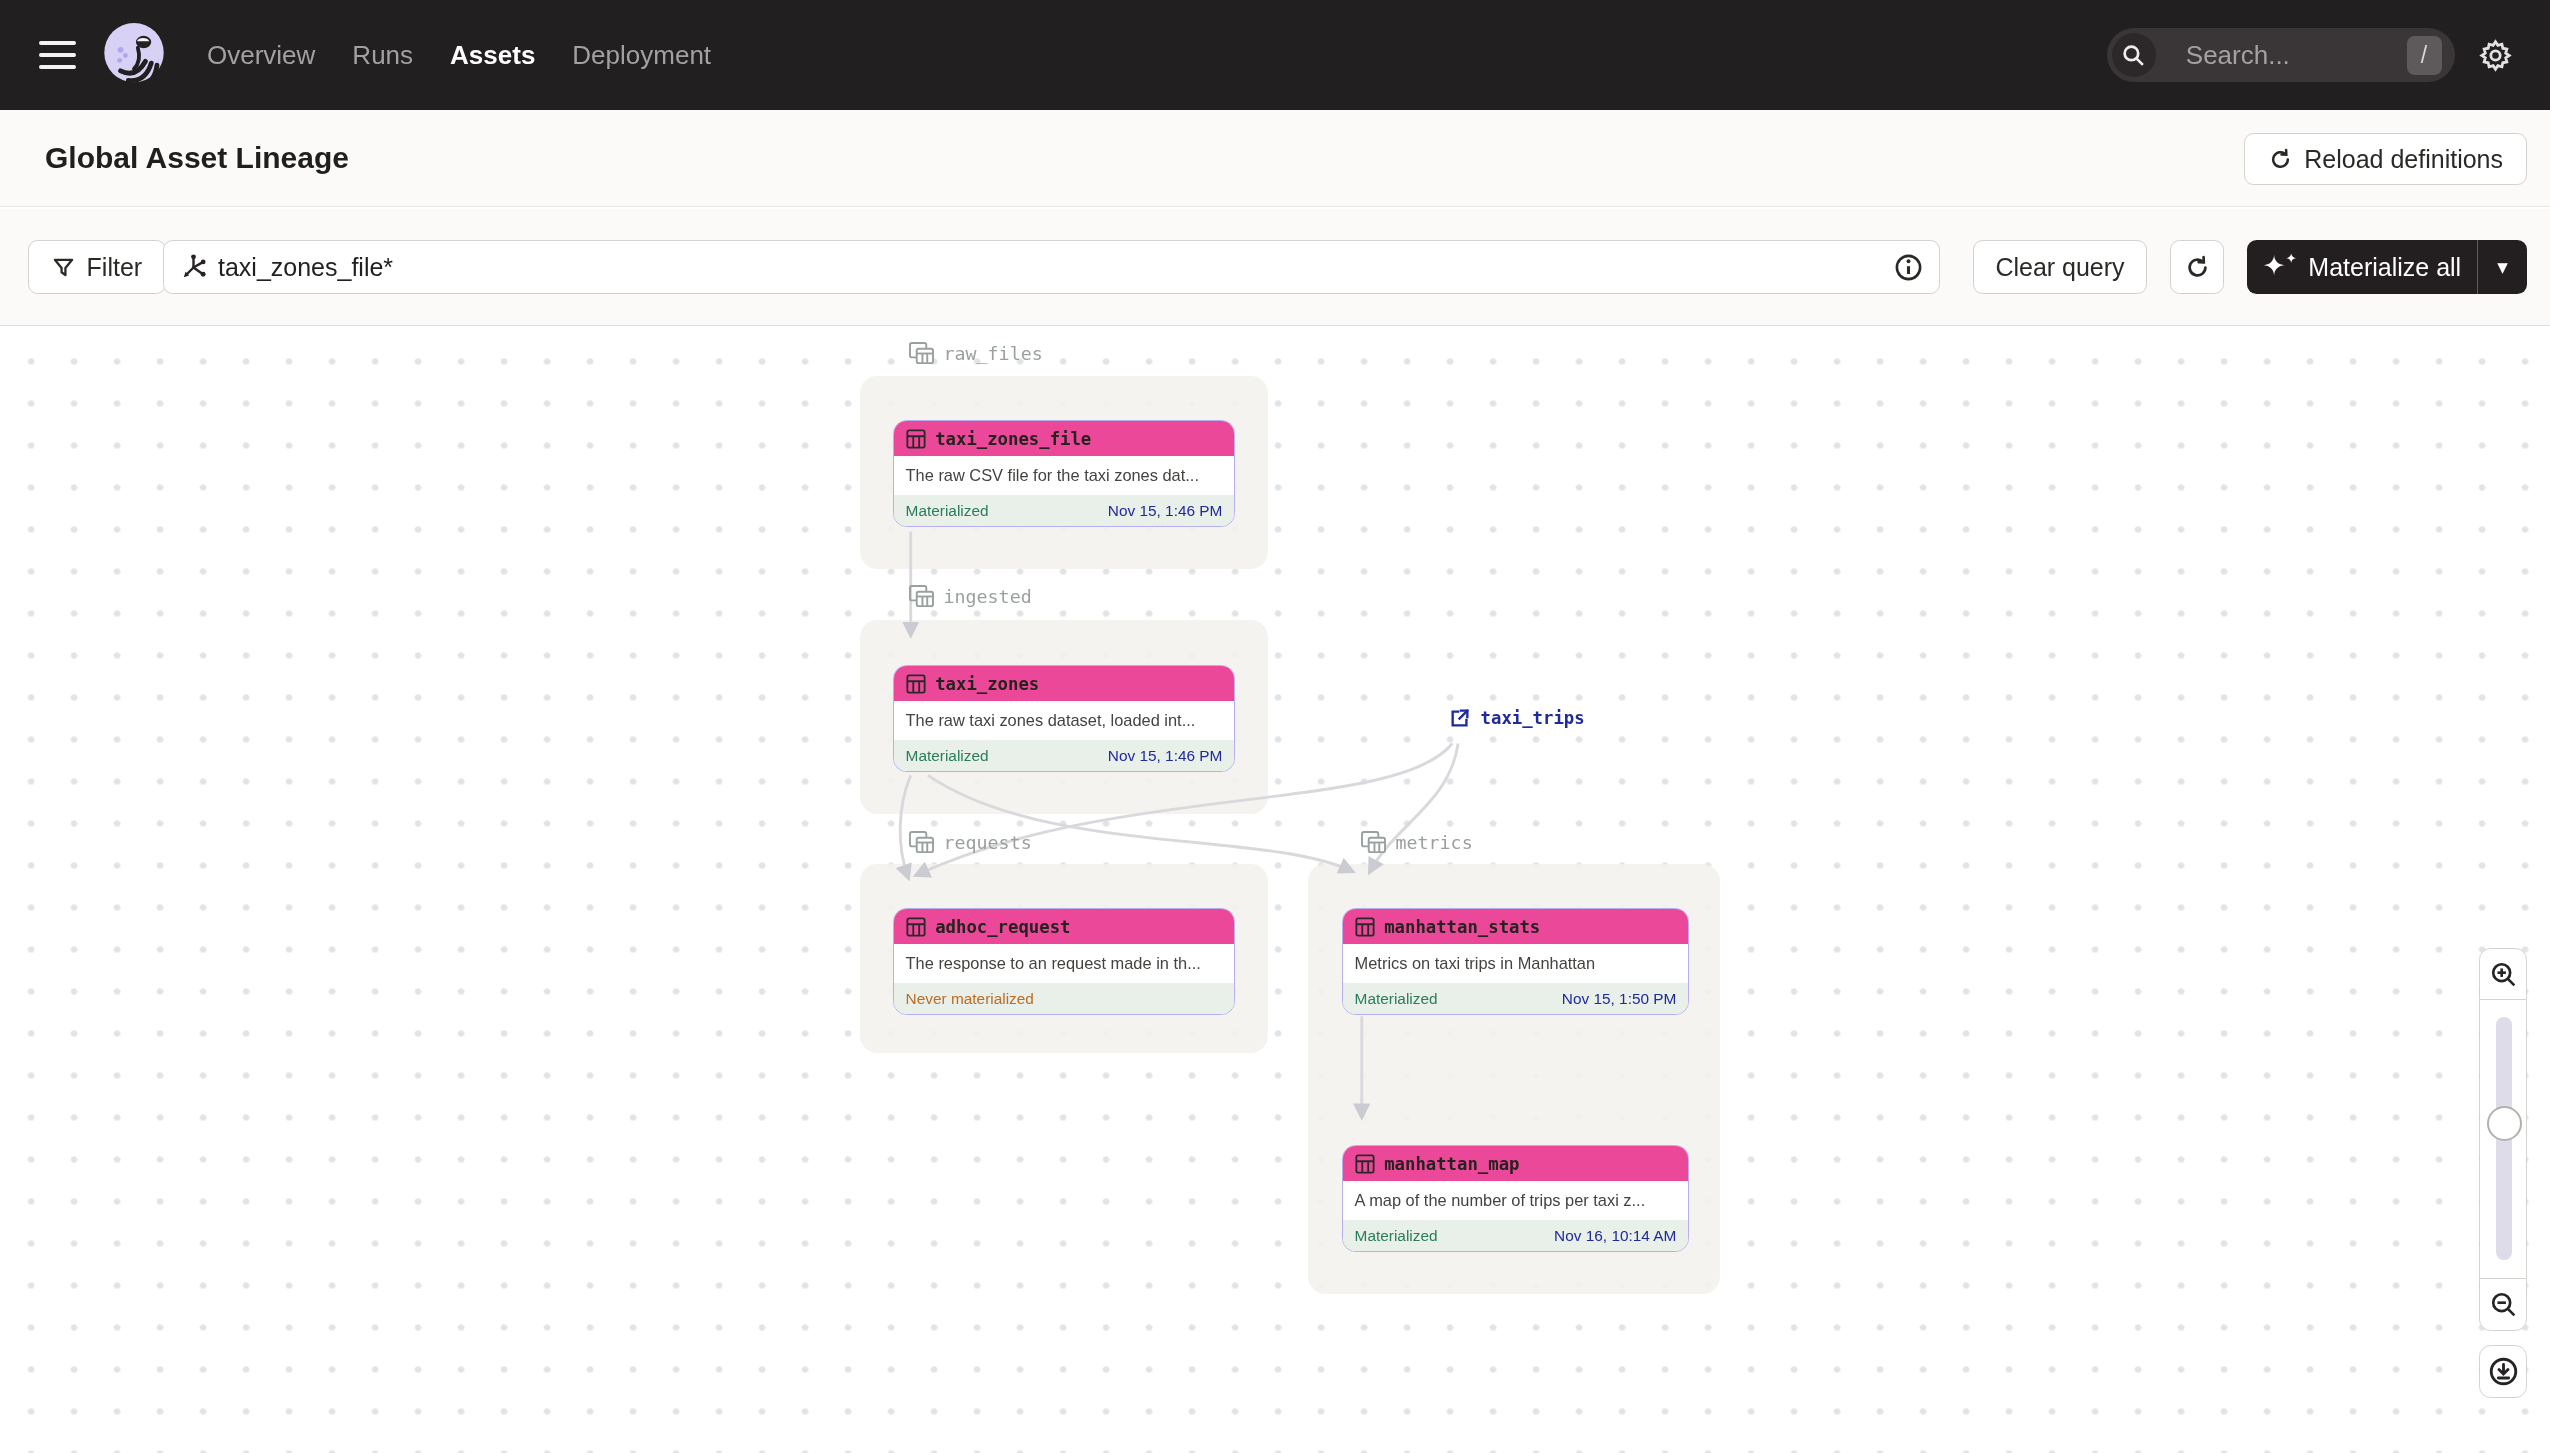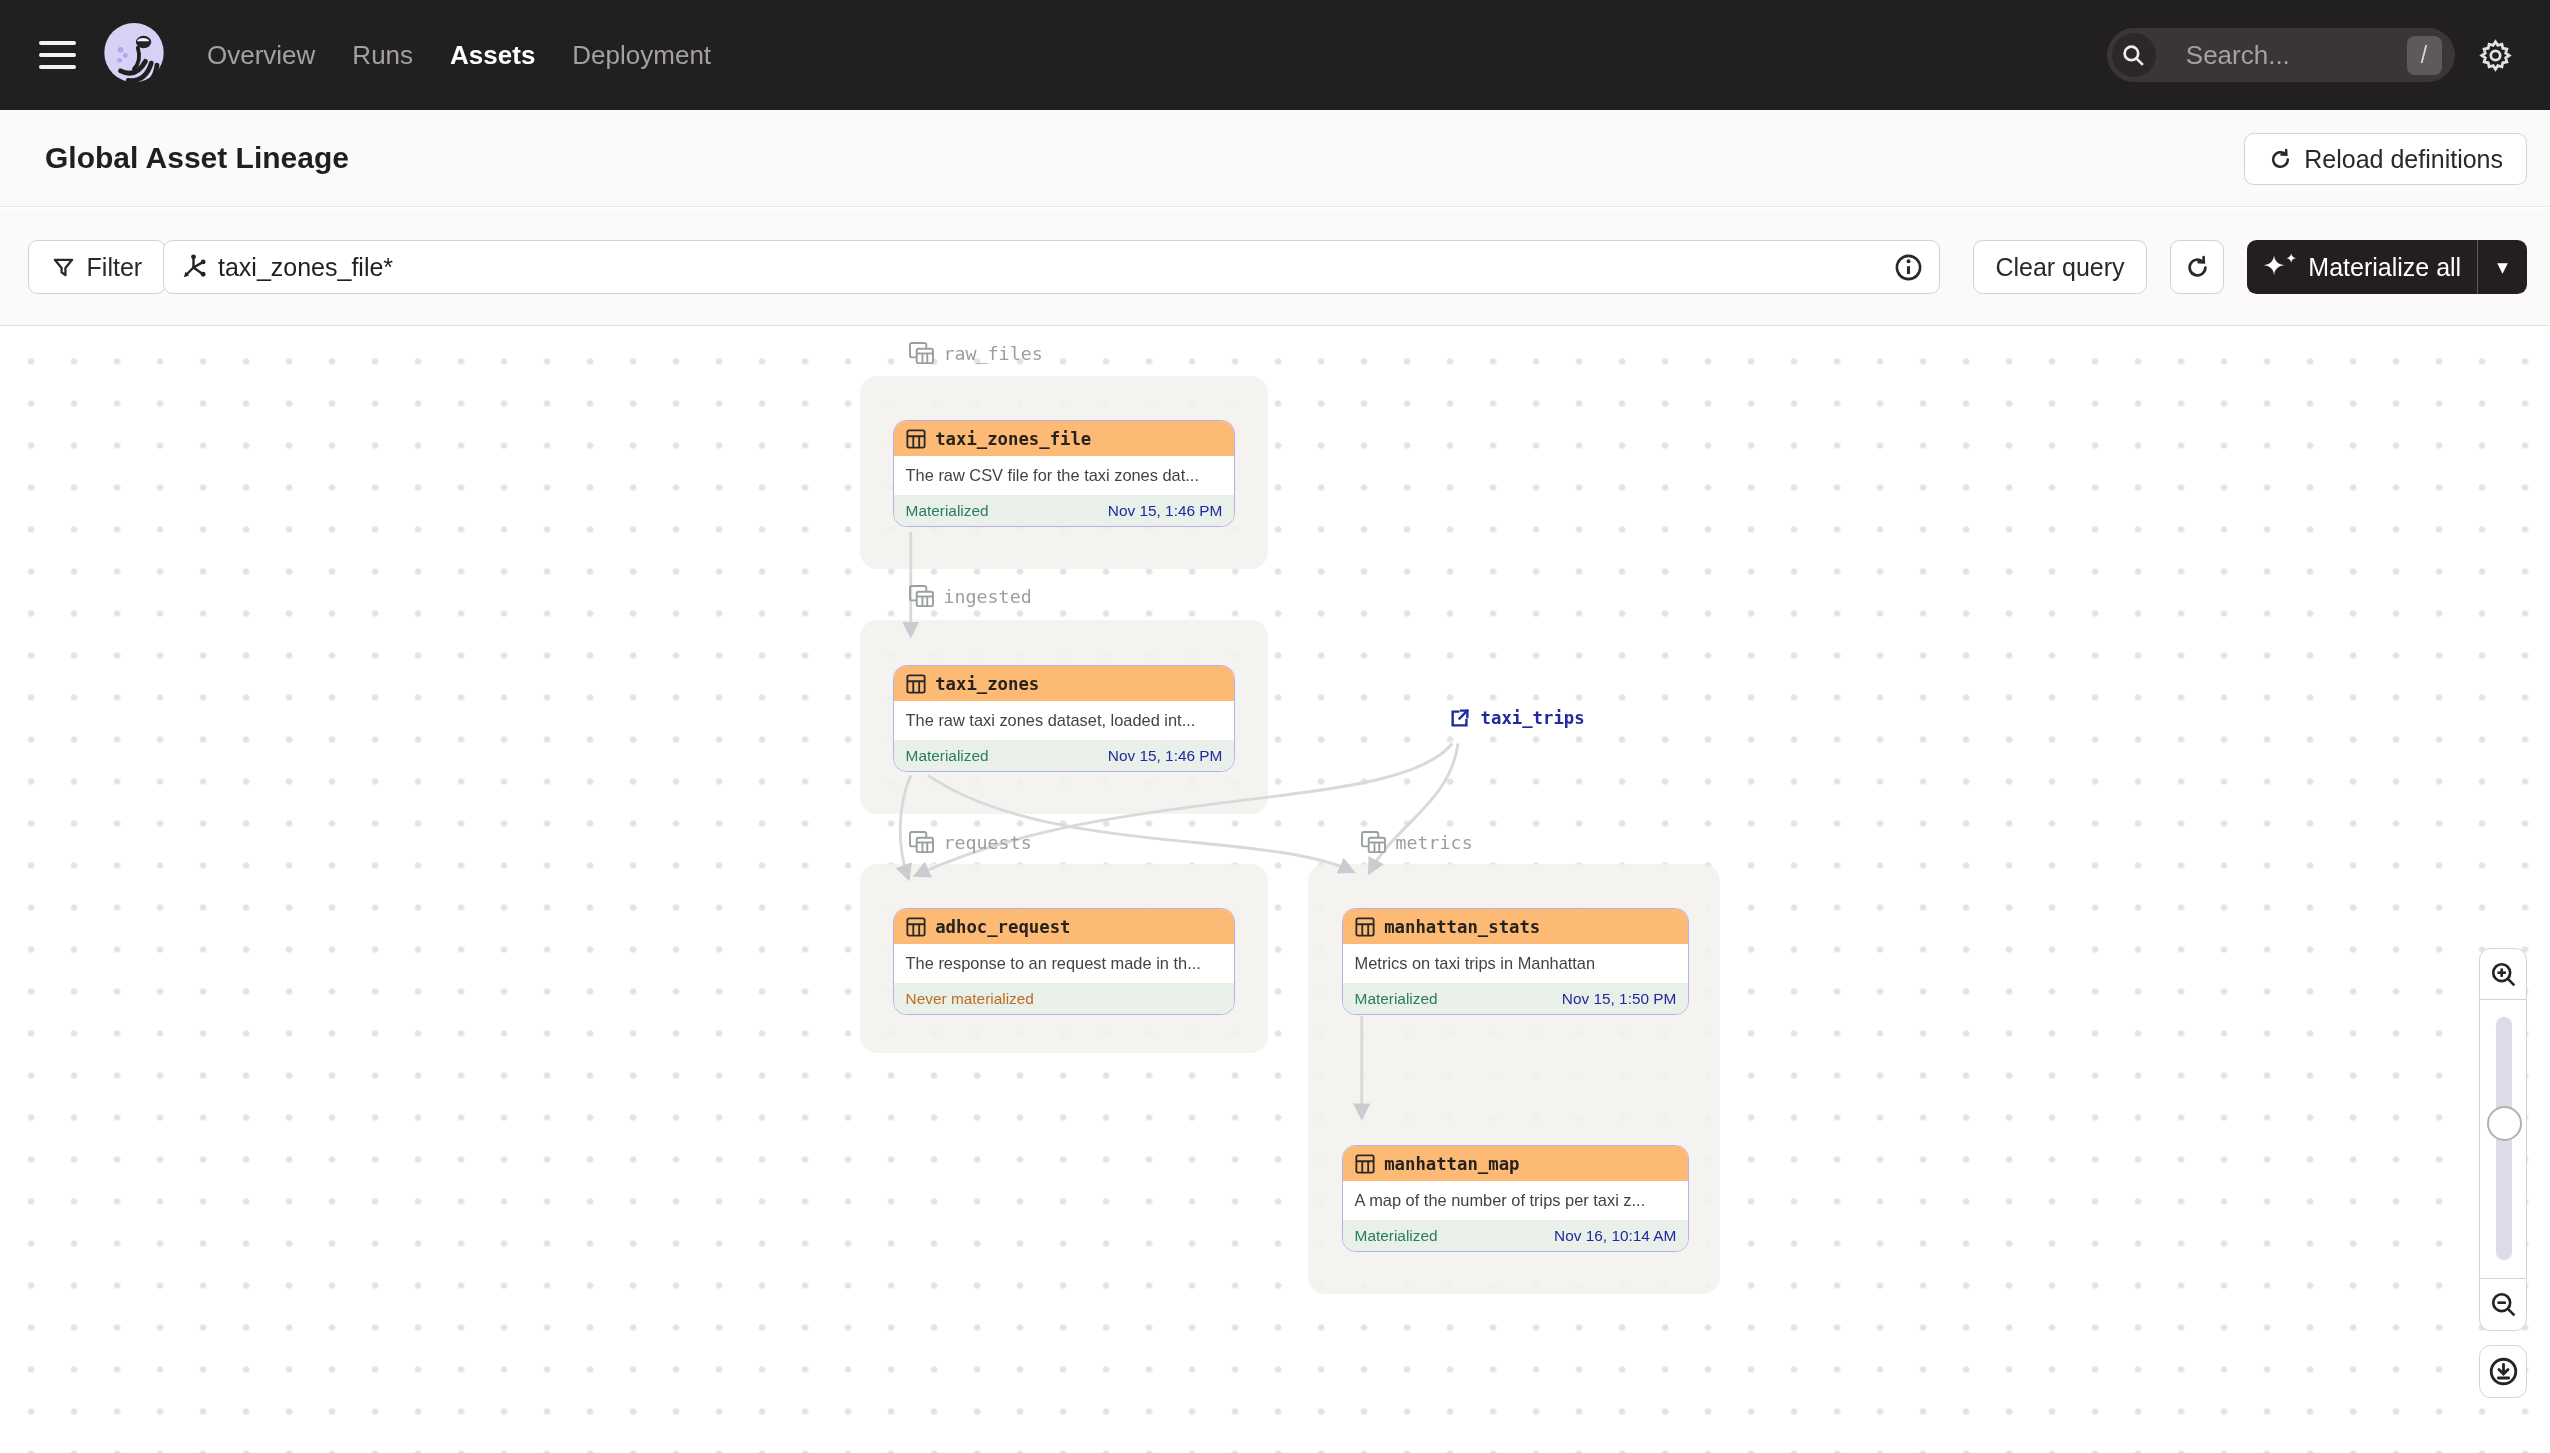--- a/index.html
+++ b/index.html
@@ -65,21 +65,21 @@
   .graph { position:absolute; left:0; top:327px; width:2550px; height:1127px; background:#fff;
            background-image:radial-gradient(circle, #e1e3e6 3.1px, transparent 3.4px);
            background-size:43px 42px; background-position:9.6px 13.5px; overflow:hidden; }
   .groupbox { position:absolute; background:rgba(242,241,238,0.88); border-radius:17.3px; }
   .grouplabel { position:absolute; display:flex; align-items:center; gap:9.6px; height:25px;
                 font-family:"DejaVu Sans Mono", monospace; font-size:18.3px; color:#9aa09e;padding-left:48px; }
   .edges { position:absolute; left:0; top:0; }
 
   .node { position:absolute; width:342px; border:1.9px solid #b7aeec; border-radius:13.5px;
           background:#fff; overflow:hidden; cursor:pointer; }
-  .node-header { height:35px; background:#fdba74; display:flex; align-items:center; gap:9.6px;
+  .node-header { height:35px; background:#ec4899; display:flex; align-items:center; gap:9.6px;
                  padding:0 11.6px; font-family:"DejaVu Sans Mono", monospace; font-size:17.3px;
                  font-weight:700; color:#26231f; }
   .node-body { height:39px; display:flex; align-items:center; padding:0 11.6px; font-size:16.4px;
                color:#454340; white-space:nowrap; overflow:hidden; }
   .node-footer { height:31px; background:#e9efe9; display:flex; align-items:center;
                  justify-content:space-between; padding:0 11.6px; font-size:15.4px; }
   .node-footer .status { color:#2a7d5a; }
   .node-footer.never .status { color:#bd6c22; }
   .node-footer .stamp { color:#1f2a9c; }
 

